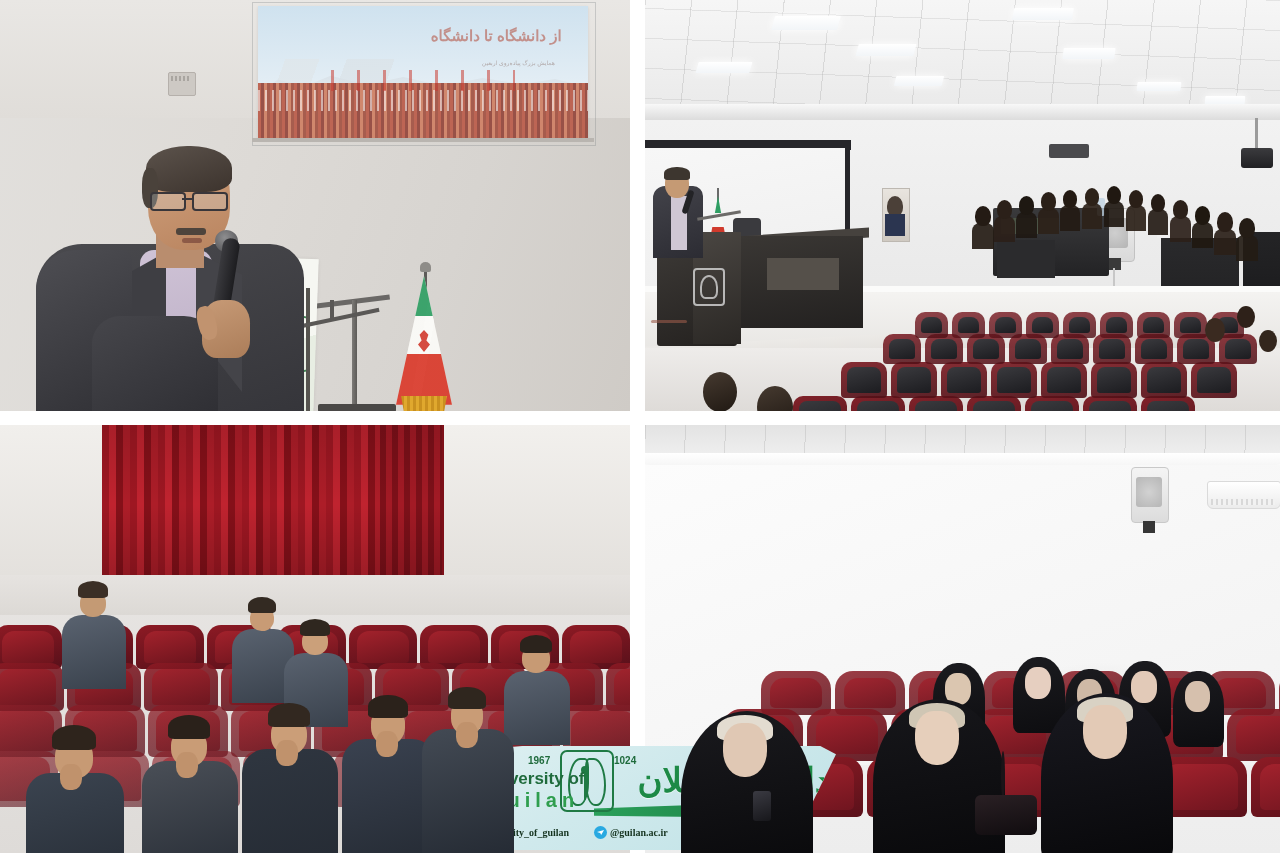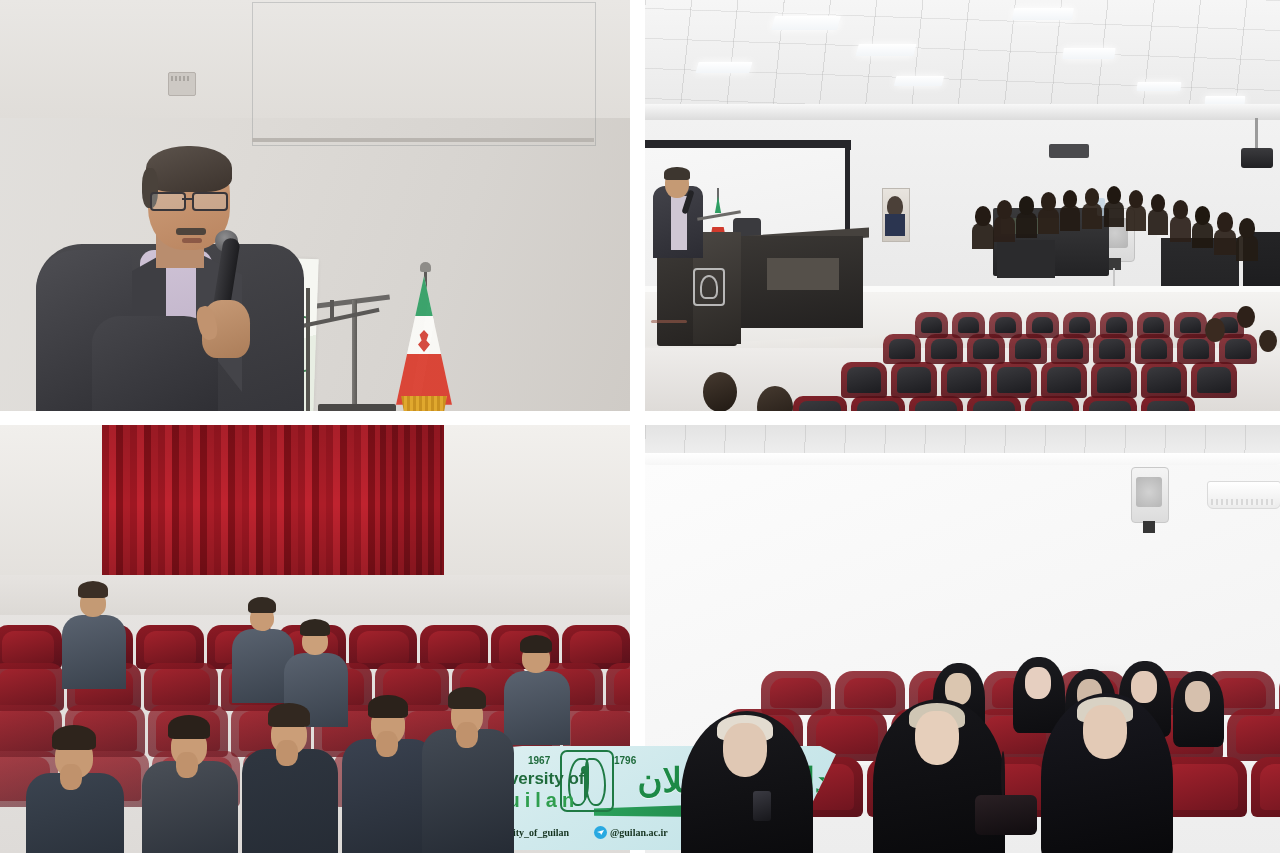--- a/index.html
+++ b/index.html
@@ -217,20 +217,32 @@
 </style>
 </head>
 <body>
 
 <div id="stage">
 
   <div class="photo" id="ph-tl">
     <div class="layer" id="tl-wall"></div>
     <div class="layer" id="tl-wallband"></div>
     <div class="layer" id="tl-screen-frame"></div>
+    <div class="layer" id="tl-screen">
+      <div class="slide-mount">
+        <div class="layer" id="tl-sky"></div>
+        <div class="layer" id="tl-mtn"></div>
+        <div class="layer" id="tl-mtn2"></div>
+        <div class="layer" id="tl-crowd"></div>
+        <div class="layer" id="tl-crowd2"></div>
+        <div class="layer" id="tl-flagdots"></div>
+        <div class="layer" id="tl-slide-title">از دانشگاه تا دانشگاه</div>
+        <div class="layer" id="tl-slide-sub">همایش بزرگ پیاده‌روی اربعین</div>
+      </div>
+    </div>
     <div class="layer" id="tl-scr-bot"></div>
     <div class="layer" id="tl-sensor"></div>
     <div class="layer" id="tl-sensor-g"></div>
     <div class="layer" id="tl-scrarm"></div>
     <div class="layer" id="tl-scrpole"></div>
     <div class="layer" id="tl-scrbase"></div>
 
     <div class="layer" id="tl-gflag"></div>
     <div class="layer" id="tl-gflag-edge"></div>
     <div class="layer" id="tl-gflag-em"></div>
@@ -622,21 +634,21 @@
         <div class="blob" style="left: 108px; top: 126px; width: 18px; height: 30px; background: linear-gradient(160deg, rgb(58, 58, 66), rgb(23, 23, 27)); border-radius: 3px; z-index: 18;"></div>
         <div class="blob" style="left: 330px; top: 130px; width: 62px; height: 40px; background: linear-gradient(170deg, rgb(42, 32, 36), rgb(16, 12, 15)); border-radius: 6px; z-index: 18;"></div>
         <div class="blob" style="left: 356px; top: 86px; width: 4px; height: 48px; background: rgb(26, 20, 24); z-index: 17;"></div>
       </div>
   </div>
 
   <div id="banner">
     <div id="b-fa">دانشگاه گیلان</div>
     <div id="b-swoosh"></div>
     <div id="b-year-en">1967</div>
-    <div id="b-year-fa">1796</div>
+    <div id="b-year-fa">1024</div>
     <div id="b-emblem"></div>
     <div id="b-em-l"></div>
     <div id="b-em-r"></div>
     <div id="b-em-stem"></div>
     <div id="b-em-dot"></div>
     <div id="b-univ">University of</div>
     <div id="b-guilan">Guilan</div>
 
     <div class="handle" id="h1">
       <span class="hico" id="ico-ig"></span>

